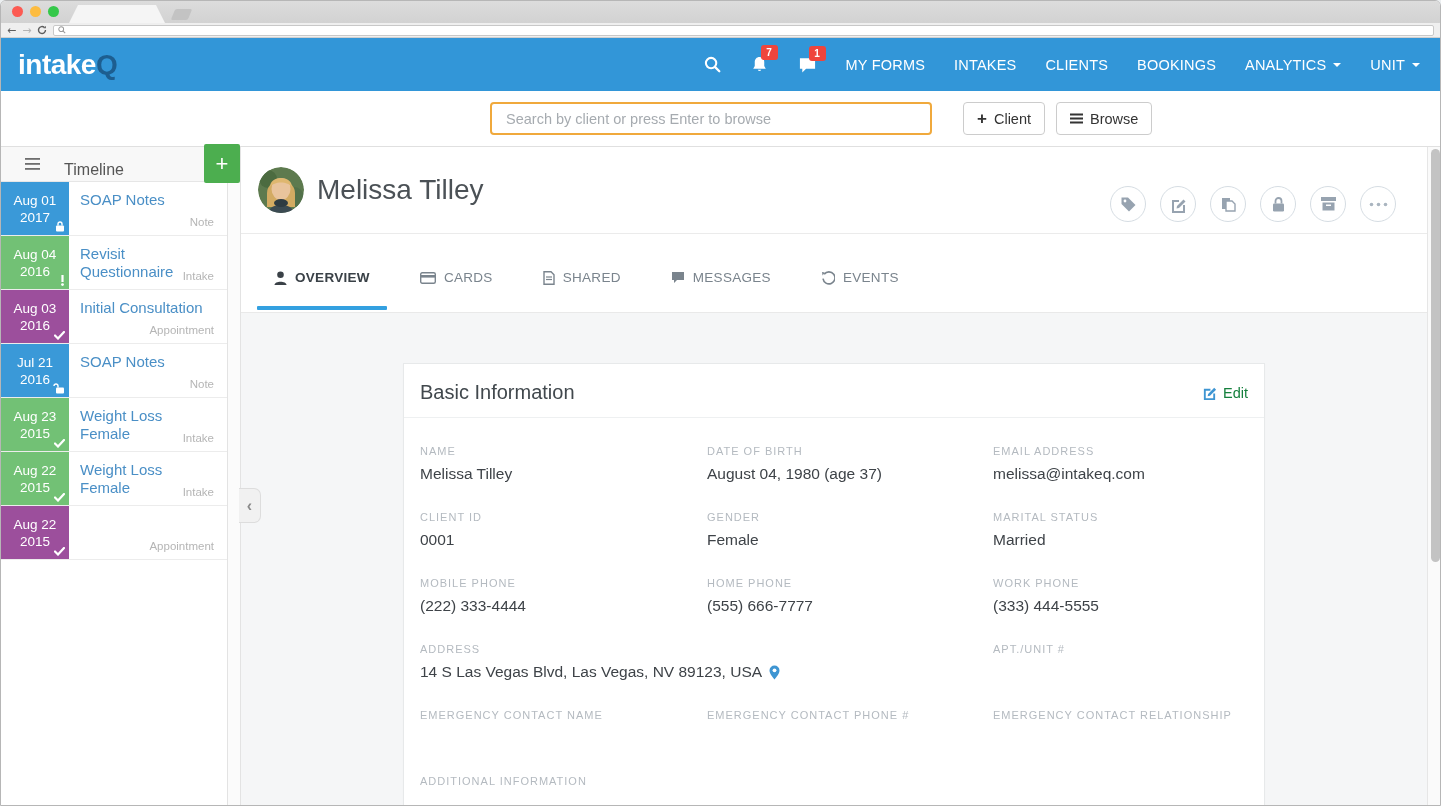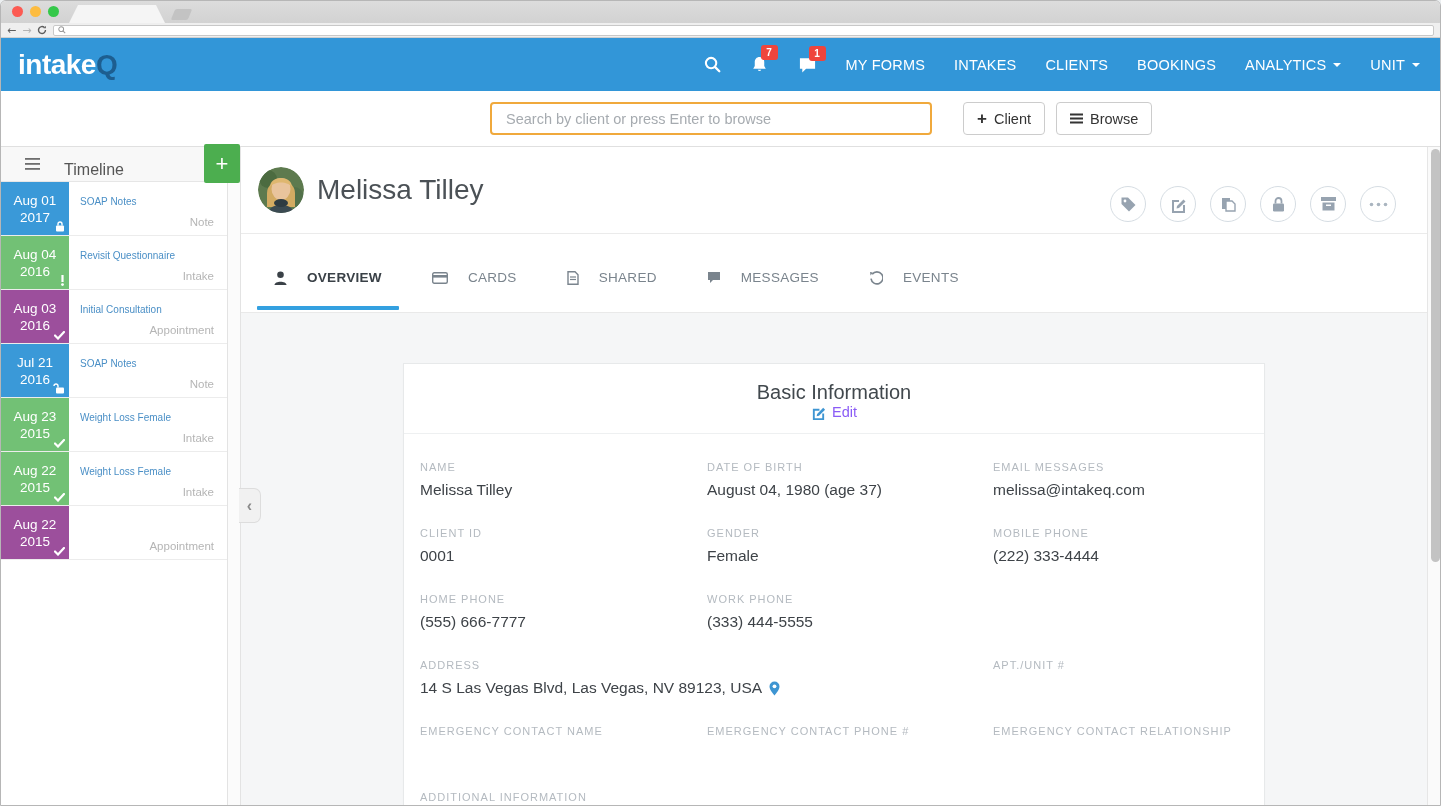--- a/index.html
+++ b/index.html
@@ -49,42 +49,42 @@
 
   
   .tl-header { height:35px; background:#f8f8f8; border-bottom:1px solid #e6e6e6; display:flex; align-items:center; position:relative; }
   .tl-title { position:absolute; left:0; right:40px; text-align:center; font-size:16px; color:#555;margin-top:11px; }
   .tl-list-icon { margin-left:24px; z-index:2; cursor:pointer; }
   .tl-add { position:absolute; left:203px; top:-3px; width:36px; height:39px; background:#4cae4f; color:#fff; font-size:22px; font-weight:400; border:none; border-radius:2px; cursor:pointer; z-index:6; line-height:39px; text-align:center; font-family:"Liberation Sans", sans-serif; }
   .tl-entry { height:54px; display:flex; border-bottom:1px solid #ececec; cursor:pointer; background:#fff; }
   .tl-date { width:68px; color:#fff; position:relative; display:flex; flex-direction:column; align-items:center; justify-content:center; font-size:13.5px; line-height:17px; }
   .tl-badge { position:absolute; right:4px; bottom:3px; }
   .tl-body { flex:1; position:relative; padding:9px 13px 0 11px; }
-  .tl-entry-title { font-size:10px; color:#4a8fc6; }
+  .tl-entry-title { font-size:15px; color:#4a8fc6; }
   .tl-entry-type { position:absolute; right:13px; bottom:7px; font-size:11.5px; color:#b5b5b5; }
 
   .collapse-handle { position:absolute; left:238px; top:341px; width:22px; height:35px; background:#f1f1f1; border:1px solid #ddd; border-left:none; border-radius:0 7px 7px 0; display:flex; align-items:center; justify-content:center; cursor:pointer; z-index:5; color:#8a8a8a; font-size:16px; font-weight:700; }
 
   
   .client-header { height:87px; background:#fff; border-bottom:1px solid #ebebeb; position:relative; display:flex; align-items:center; padding-left:17px; }
   .avatar { width:46px; height:46px; border-radius:50%; overflow:hidden; flex:0 0 auto; }
   .client-name { font-size:28px; color:#4b5156; margin-left:13px; font-weight:400; }
   .action-circles { position:absolute; right:31px; top:39px; display:flex; gap:14px; }
   .circle-btn { width:36px; height:36px; border-radius:50%; border:1px solid #d6dde3; background:#fff; display:flex; align-items:center; justify-content:center; cursor:pointer; }
 
   
   .tabs { height:79px; background:#fff; border-bottom:1px solid #e9e9e9; display:flex; align-items:flex-end; padding-left:33px; gap:50px; }
-  .tab { position:relative; display:flex; align-items:center; gap:20px; font-size:13.5px; color:#7a848d; letter-spacing:0.3px; padding-bottom:27px; cursor:pointer; white-space:nowrap; }
+  .tab { position:relative; display:flex; align-items:center; gap:8px; font-size:13.5px; color:#7a848d; letter-spacing:0.3px; padding-bottom:27px; cursor:pointer; white-space:nowrap; }
   .tab.active { color:#3a4147; font-weight:700; }
   .tab.active::after { content:""; position:absolute; left:-17px; right:-17px; bottom:2px; height:4px; background:#33a0e0; border-radius:1px; }
 
   
   .content { flex:1; overflow:hidden; }
   .card { width:862px; margin:50px auto 0; background:#fff; border:1px solid #e7e9ea; box-shadow:0 1px 1px rgba(0,0,0,0.04); }
-  .card-header { display:flex; align-items:center; justify-content:space-between; padding:17px 16px 13px; border-bottom:1px solid #eef0f1;flex-direction:column; }
+  .card-header { display:flex; align-items:center; justify-content:space-between; padding:17px 16px 13px; border-bottom:1px solid #eef0f1; }
   .card-title { font-size:20px; color:#41484d; font-weight:400; }
   .edit-link { display:flex; align-items:center; gap:6px; color:#3e95d2; font-size:14.5px; cursor:pointer; }
   .card-body { padding:27px 16px 20px; display:grid; grid-template-columns:287px 286px 1fr; row-gap:27px; }
   .field-label { font-size:11px; color:#b4bac0; letter-spacing:1px; margin-bottom:7px; }
   .field-value { font-size:15.5px; color:#3e4348; min-height:20px; display:flex; align-items:center; gap:7px; }
   .span2 { grid-column:span 2; }
   .span3 { grid-column:span 3; }
 </style>
 </head>
 <body>
@@ -366,49 +366,53 @@
               <path d="M1 1 L3.8 1.4 L1.6 4.4 Z" fill="#7a848d"></path>
             </svg>
           <span>EVENTS</span>
         </div>
       </div>
 
       <div class="content">
         <div class="card">
           <div class="card-header">
             <h2 class="card-title">Basic Information</h2>
-            <div class="edit-link" style="color: #8b5cf6;">
+            <div class="edit-link" style="color: #15803d;">
               <svg width="15" height="15" viewBox="0 0 16 16">
                   <path d="M2 4 h7 v2 H4 v8 h8 V9 h2 v7 H2 Z" fill="#3e95d2"></path>
                   <path d="M6.5 9.5 L13 3 L15 5 L8.5 11.5 L6 12 Z" fill="#3e95d2"></path>
                 </svg>
               <span>Edit</span>
             </div>
           </div>
           <div class="card-body">
             <div class="field">
               <div class="field-label">NAME</div>
               <div class="field-value">Melissa Tilley</div>
             </div>
             <div class="field">
               <div class="field-label">DATE OF BIRTH</div>
               <div class="field-value">August 04, 1980  (age 37)</div>
             </div>
             <div class="field">
-              <div class="field-label">EMAIL MESSAGES</div>
+              <div class="field-label">EMAIL ADDRESS</div>
               <div class="field-value">melissa@intakeq.com</div>
             </div>
 
             <div class="field">
               <div class="field-label">CLIENT ID</div>
               <div class="field-value">0001</div>
             </div>
             <div class="field">
               <div class="field-label">GENDER</div>
               <div class="field-value">Female</div>
+            </div>
+            <div class="field">
+              <div class="field-label">MARITAL STATUS</div>
+              <div class="field-value">Married</div>
             </div>
 
             <div class="field">
               <div class="field-label">MOBILE PHONE</div>
               <div class="field-value">(222) 333-4444</div>
             </div>
             <div class="field">
               <div class="field-label">HOME PHONE</div>
               <div class="field-value">(555) 666-7777</div>
             </div>

